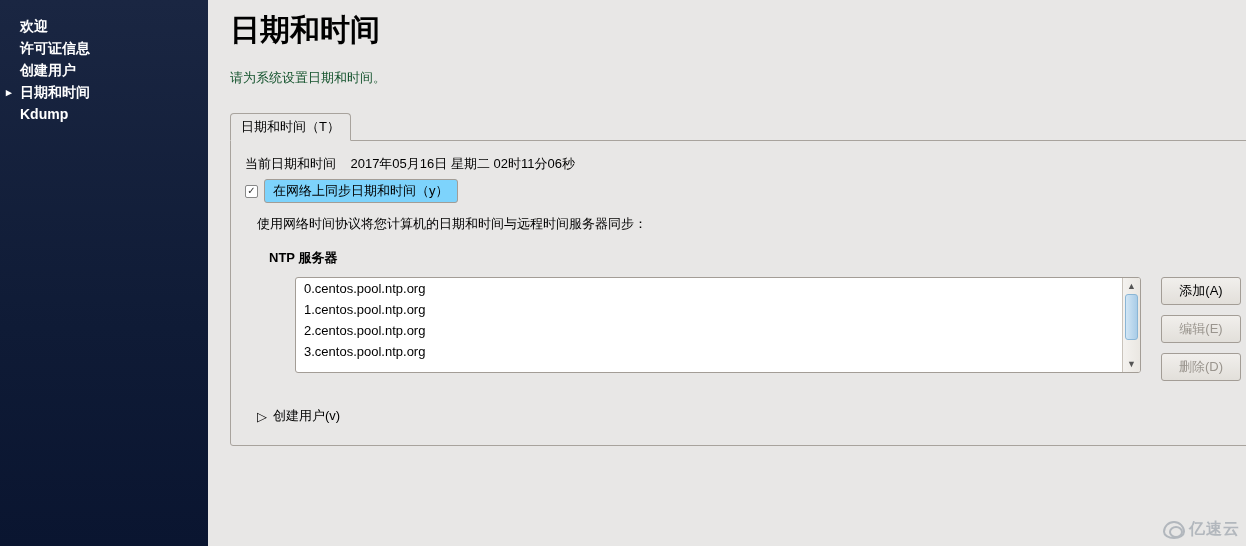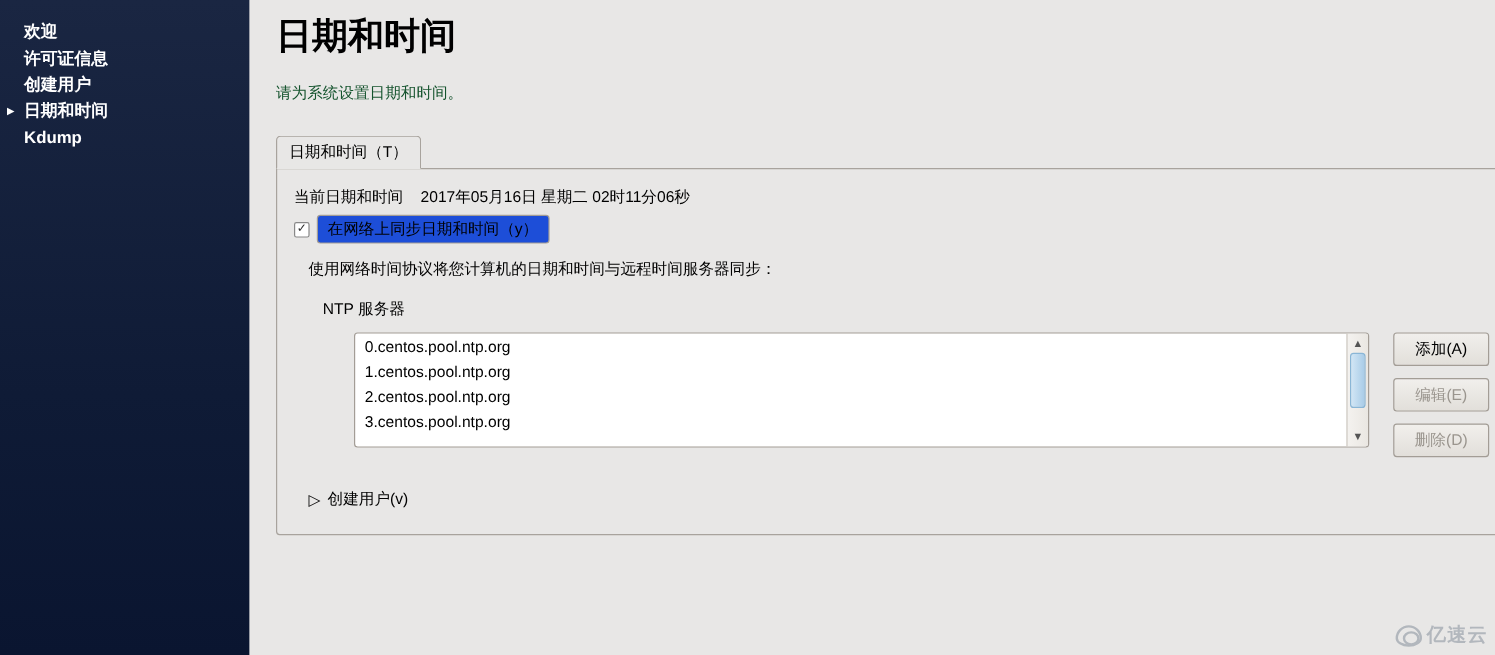--- a/index.html
+++ b/index.html
@@ -79,28 +79,28 @@
   .row-sync { display: flex; align-items: center; gap: 6px; margin-bottom: 12px; }
   .checkbox {
     width: 13px; height: 13px; background: #fff;
     border: 1px solid #888; border-radius: 2px;
     display: flex; align-items: center; justify-content: center;
     font-size: 10px; color: #333; cursor: pointer;
     line-height: 1;
   }
   .sync-btn {
     border: 1px solid #a39d96;
-    background: #1d4ed8;
+    background: #7dd3fc;
     padding: 2px 8px;
     font-size: 13px;
     border-radius: 3px;
     cursor: pointer;
   }
   .ntp-desc { margin: 0 0 16px 12px; font-size: 13px; }
-  .ntp-title { margin: 0 0 10px 24px; font-weight: normal; font-size: 13px; }
+  .ntp-title { margin: 0 0 10px 24px; font-weight: bold; font-size: 13px; }
   .ntp-row {
     display: flex;
     gap: 20px;
     align-items: flex-start;
     margin-left: 30px;
     padding-left: 20px;
   }
   .ntp-list-wrap {
     display: flex;
     border: 1px solid #a39d96;

